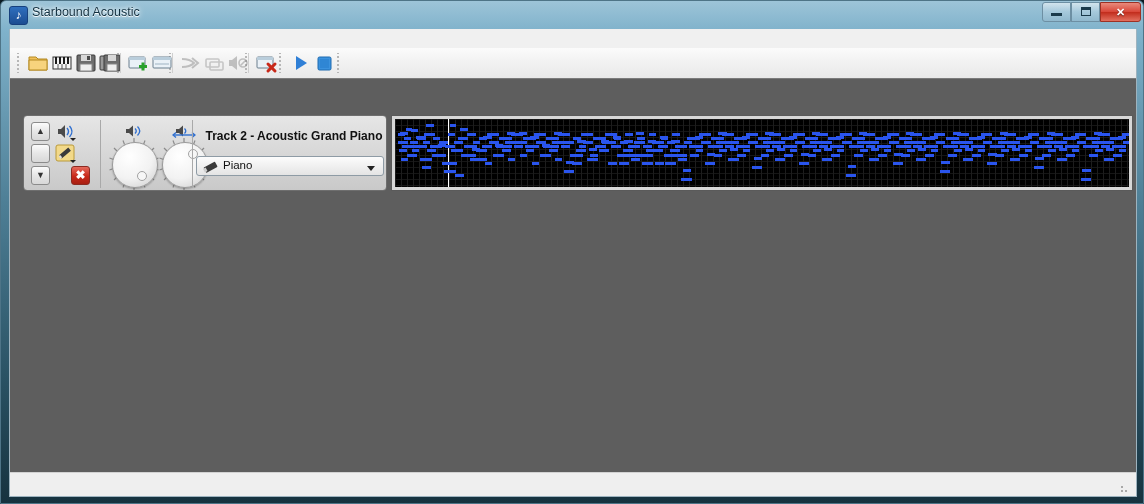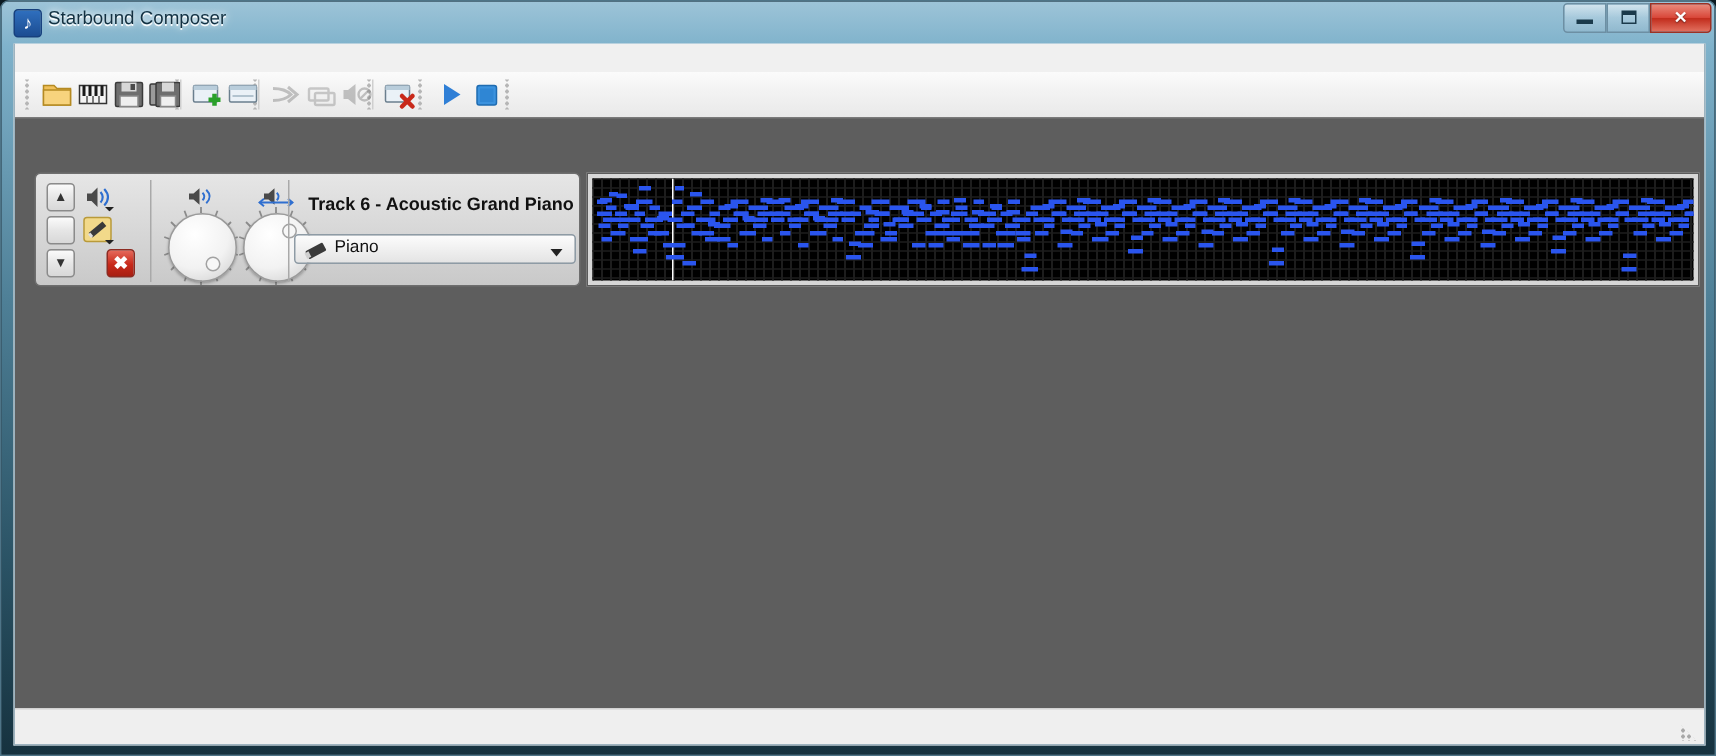--- a/index.html
+++ b/index.html
@@ -188,21 +188,21 @@
     mask-image:linear-gradient(45deg,#000 42%,transparent 44%);
   }
 </style>
 </head>
 <body>
 
 <div id="window">
 
   <div id="titlebar">
     <div id="title-icon">♪</div>
-    <div id="title-text">Starbound Composer</div>
+    <div id="title-text">Starbound Acoustic</div>
     <div class="winbtn" id="btn-min"><span class="glyph-min"></span></div>
     <div class="winbtn" id="btn-max"><span class="glyph-max"></span></div>
     <div class="winbtn" id="btn-close">✕</div>
   </div>
 
   <div id="client">
 
 
     <div id="toolbar">
       <div class="tb-grip" style="left:6px"></div>
@@ -413,21 +413,21 @@
             <svg style="position:absolute;left:14px;top:-4px;width:24px;height:14px" viewBox="0 0 24 14">
               <path d="M4 5 L7 5 L11 1.5 L11 12.5 L7 9 L4 9 Z" fill="#4a4a4a"></path>
               <path d="M12.5 4.5 q2.5 2.5 0 5" stroke="#2f6fd0" stroke-width="1.3" fill="none"></path>
               <path d="M1 11 L23 11" stroke="#2f6fd0" stroke-width="1.4"></path>
               <path d="M4 8.5 L1 11 L4 13.5 M20 8.5 L23 11 L20 13.5" stroke="#2f6fd0" stroke-width="1.3" fill="none"></path>
             </svg>
           </div>
 
           <div class="track-divider" style="left:168px"></div>
 
-          <div id="track-title">Track 6 - Acoustic Grand Piano</div>
+          <div id="track-title">Track 2 - Acoustic Grand Piano</div>
 
           <div id="track-combo">
             <svg width="18" height="14" style="position:absolute;left:5px;top:3px">
               <g transform="rotate(-28 9 7)">
                 <rect x="2" y="4" width="13" height="6" rx="1" fill="#3a3a3a"></rect>
                 <rect x="1" y="5" width="3" height="4" fill="#cfcfcf"></rect>
               </g>
             </svg>
             <div class="combo-text">Piano</div>
             <div class="combo-arrow"></div>

